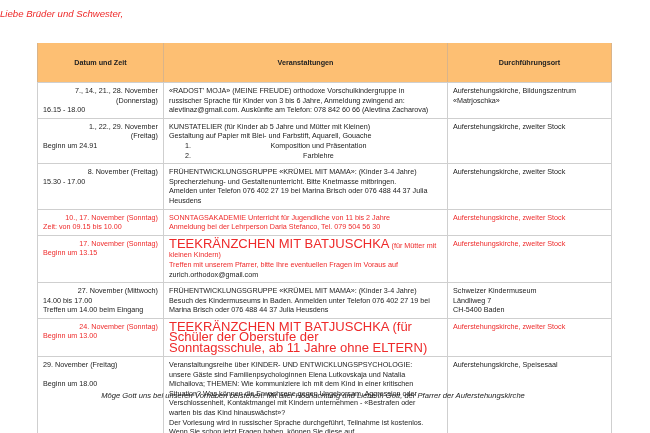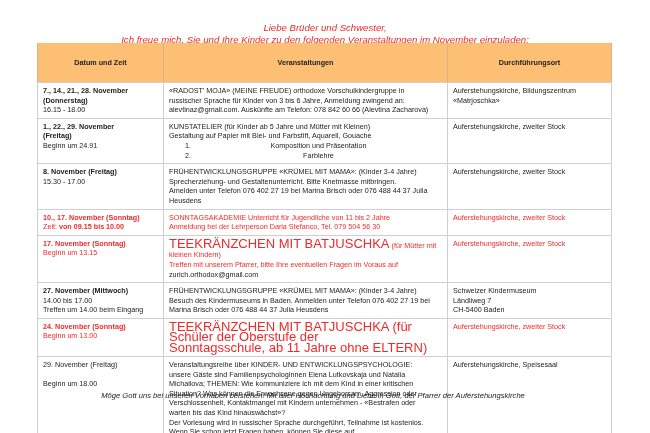--- a/index.html
+++ b/index.html
@@ -1,22 +1,22 @@
 <!DOCTYPE html>
 <html><head>
   <meta charset="utf-8">
   <style>
     html, body { margin: 0; padding: 0; background: #ffffff; }
     body {
       width: 650px; height: 433px; position: relative; overflow: hidden;
       font-family: "Liberation Sans", sans-serif; color: #222222;
     }
     .intro {
-      position: absolute; left: 0; top: 22px; width: 650px;
-      text-align: center; color: #ee2a2a; font-style: italic;
+      position: absolute; left: 0; top: 8px; width: 650px;
+      text-align: left; color: #ee2a2a; font-style: italic;
       font-size: 9.6px; line-height: 12px;
     }
     table.events {
       position: absolute; left: 37px; top: 43px;
       width: 574px; border-collapse: collapse; table-layout: fixed;
       font-size: 7.2px; line-height: 9.6px;
     }
     table.events col.c1 { width: 126px; }
     table.events col.c2 { width: 284px; }
     table.events col.c3 { width: 164px; }
@@ -25,36 +25,35 @@
       font-size: 7.2px; height: 15px; padding: 12px;
       border-left: 1px solid #d9b48a; border-right: 1px solid #d9b48a;
       border-bottom: 1px solid #cfcfcf; text-align: center; vertical-align: middle;
     }
     table.events td {
       border: 1px solid #cfcfcf; vertical-align: top;
       padding: 3px 5px 3px 5px;
     }
     table.events tr.row td:first-child { padding-left: 5px; }
     .red { color: #ee2a2a; }
-    .b { font-weight: bold; }
+    .b { font-weight: normal; text-align: right; }
     .big { font-size: 13px; line-height: 10.4px; }
     ol.steps { margin: 0; padding-left: 24px; text-align: center; }
     ol.steps li { padding-left: 2px; }
     .footer {
       position: absolute; left: 0; top: 391px; width: 626px;
       text-align: center; font-style: italic; font-size: 7.6px; color: #222222;
     }
     .line { display: block; }
   </style>
 </head>
 <body>
 
 <div class="intro">
   <span class="line">Liebe Brüder und Schwester,</span>
-  <span class="line">Ich freue mich, Sie und Ihre Kinder zu den folgenden Veranstaltungen im November einzuladen:</span>
 </div>
 
 <table class="events">
   <colgroup>
       <col class="c1">
       <col class="c2">
       <col class="c3">
     </colgroup>
   <thead>
     <tr>

